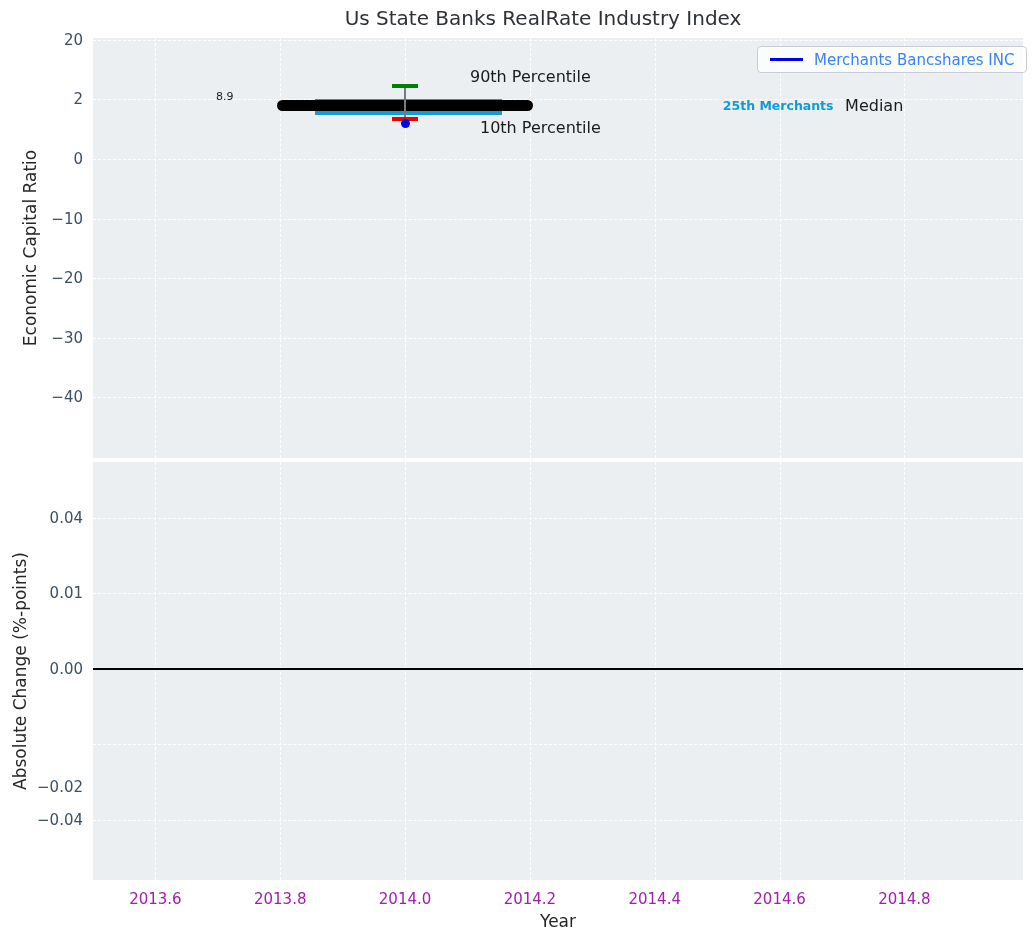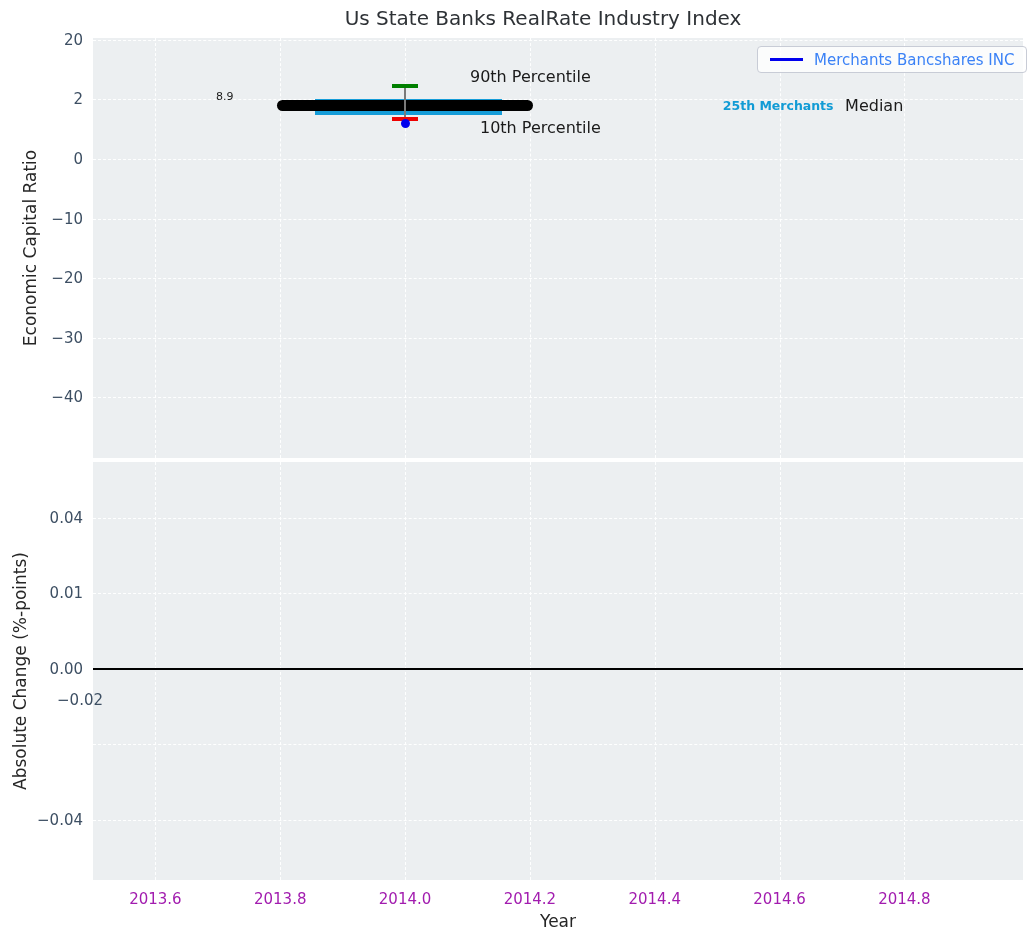--- a/index.html
+++ b/index.html
@@ -95,20 +95,20 @@
     <div class="xtick" style="left: 155.416px; top: 890px;">2013.6</div>
     <div class="xtick" style="left: 280.248px; top: 890px;">2013.8</div>
     <div class="xtick" style="left: 405.081px; top: 890px;">2014.0</div>
     <div class="xtick" style="left: 529.913px; top: 890px;">2014.2</div>
     <div class="xtick" style="left: 654.745px; top: 890px;">2014.4</div>
     <div class="xtick" style="left: 779.577px; top: 890px;">2014.6</div>
     <div class="xtick" style="left: 904.409px; top: 890px;">2014.8</div>
     <div class="ytick" style="top: 517.507px;">0.04</div>
     <div class="ytick" style="top: 593.026px;">0.01</div>
     <div class="ytick" style="top: 668.546px;">0.00</div>
-    <div class="ytick" style="top: 700px; margin-left: 20px;">−0.02</div>
+    <div class="ytick" style="top: 787px;">−0.02</div>
     <div class="ytick" style="top: 819.584px;">−0.04</div>
     <div class="annot center" style="left: 224.698px; top: 96.9787px; font-size: 11px; color: rgb(26, 26, 26);">8.9</div>
     <div class="annot" style="left: 469.993px; top: 77.0213px; font-size: 16px; color: rgb(26, 26, 26);">90th Percentile</div>
     <div class="annot" style="left: 469.993px; top: 127.957px; font-size: 16px; color: rgb(26, 26, 26); margin-left: 10px;">10th Percentile</div>
     <div class="annot" style="left: 722.779px; top: 105.915px; font-size: 12.5px; color: rgb(17, 155, 213); font-weight: bold;">25th Merchants</div>
     <div class="annot" style="left: 845.114px; top: 105.915px; font-size: 16px; color: rgb(26, 26, 26);">Median</div>
   </div>
 
 </body></html>

